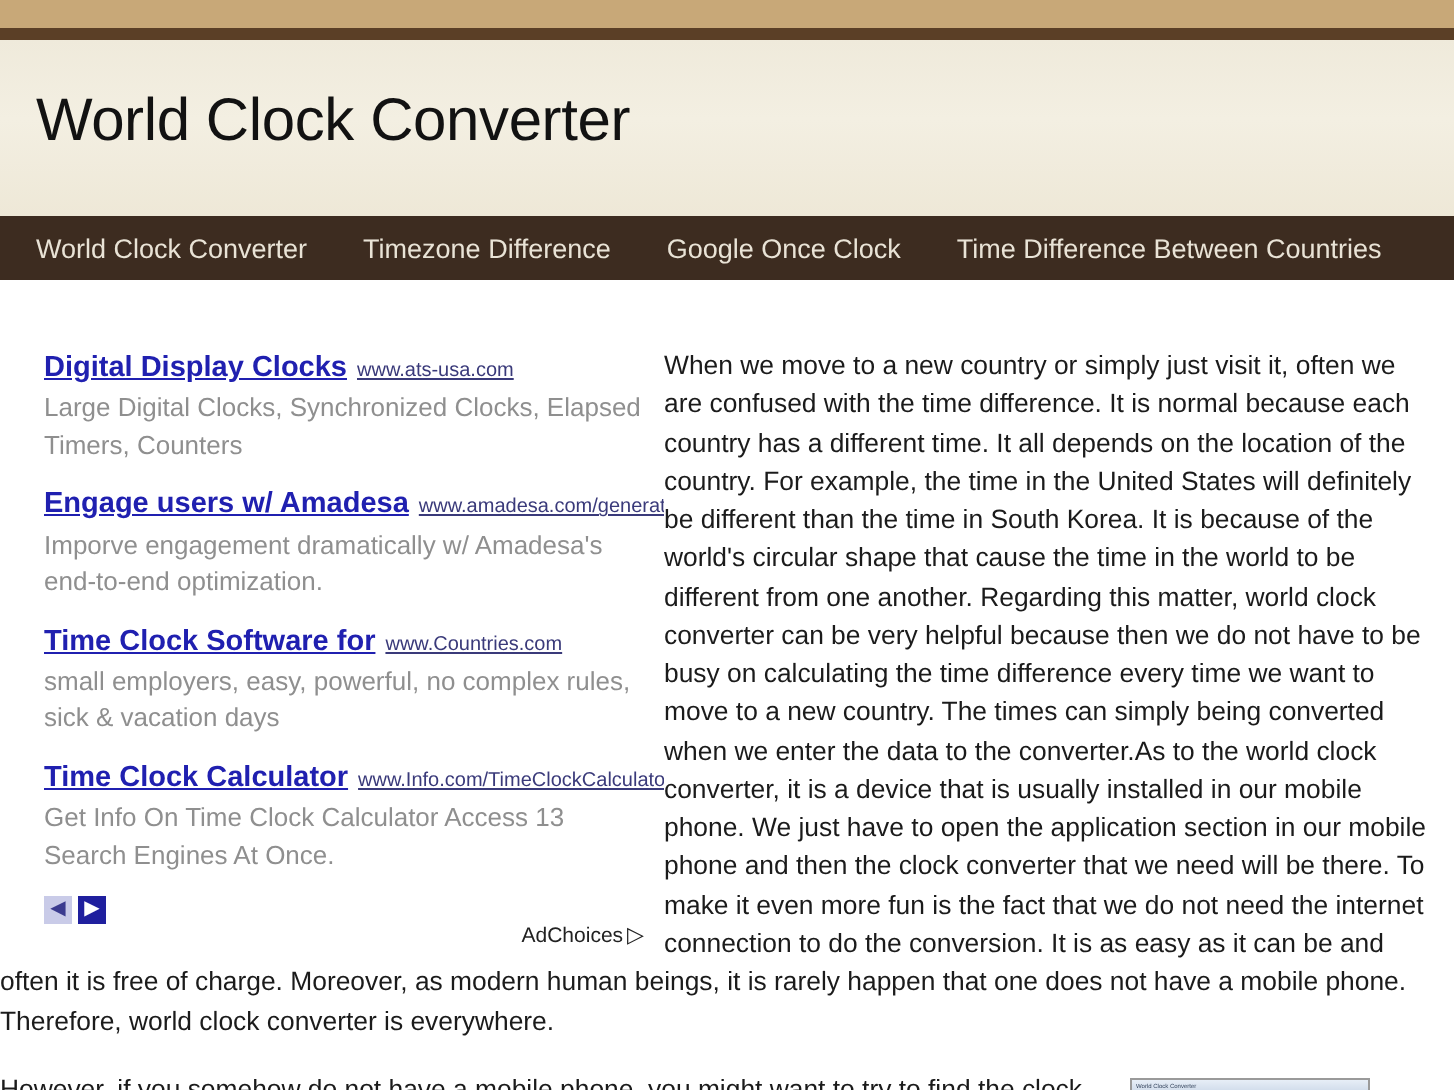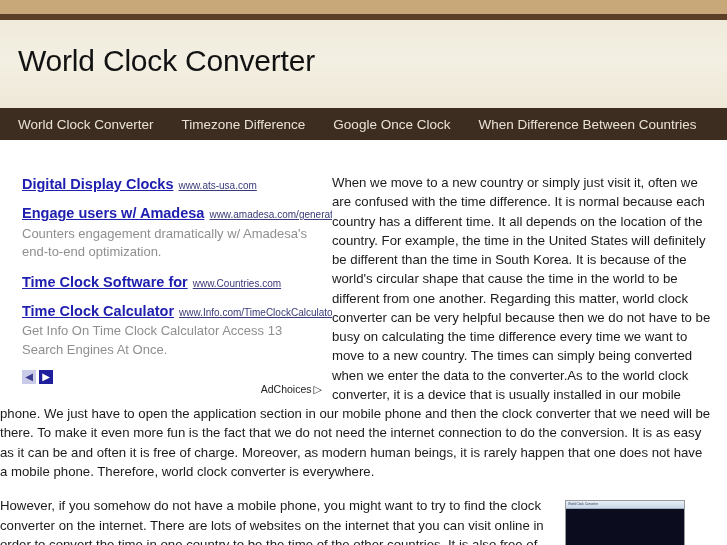--- a/index.html
+++ b/index.html
@@ -189,44 +189,46 @@
 <div class="dark-rule"></div>
 
 <div class="masthead">
   <div class="site-title">World Clock Converter</div>
 </div>
 
 <div class="navbar">
   <a class="nav-item" href="#">World Clock Converter</a>
   <a class="nav-item" href="#">Timezone Difference</a>
   <a class="nav-item" href="#">Google Once Clock</a>
-  <a class="nav-item" href="#">When Difference Between Countries</a>
+  <a class="nav-item" href="#">Time Difference Between Countries</a>
 </div>
 
 <div class="content clearfix">
 
   <div class="ad-block">
 
     <div class="ad-unit">
       <div class="ad-title-row">
         <span class="ad-title">Digital Display Clocks</span><span class="ad-url">www.ats-usa.com</span>
       </div>
+      <div class="ad-desc">Large Digital Clocks, Synchronized Clocks, Elapsed Timers, Counters</div>
     </div>
 
     <div class="ad-unit">
       <div class="ad-title-row">
         <span class="ad-title">Engage users w/ Amadesa</span><span class="ad-url">www.amadesa.com/generate-le</span>
       </div>
-      <div class="ad-desc">Counters engagement dramatically w/ Amadesa's end-to-end optimization.</div>
+      <div class="ad-desc">Imporve engagement dramatically w/ Amadesa's end-to-end optimization.</div>
     </div>
 
     <div class="ad-unit">
       <div class="ad-title-row">
         <span class="ad-title">Time Clock Software for</span><span class="ad-url">www.Countries.com</span>
       </div>
+      <div class="ad-desc">small employers, easy, powerful, no complex rules, sick &amp; vacation days</div>
     </div>
 
     <div class="ad-unit">
       <div class="ad-title-row">
         <span class="ad-title">Time Clock Calculator</span><span class="ad-url">www.Info.com/TimeClockCalculator</span>
       </div>
       <div class="ad-desc">Get Info On Time Clock Calculator Access 13 Search Engines At Once.</div>
     </div>
 
     <div class="ad-footer">

